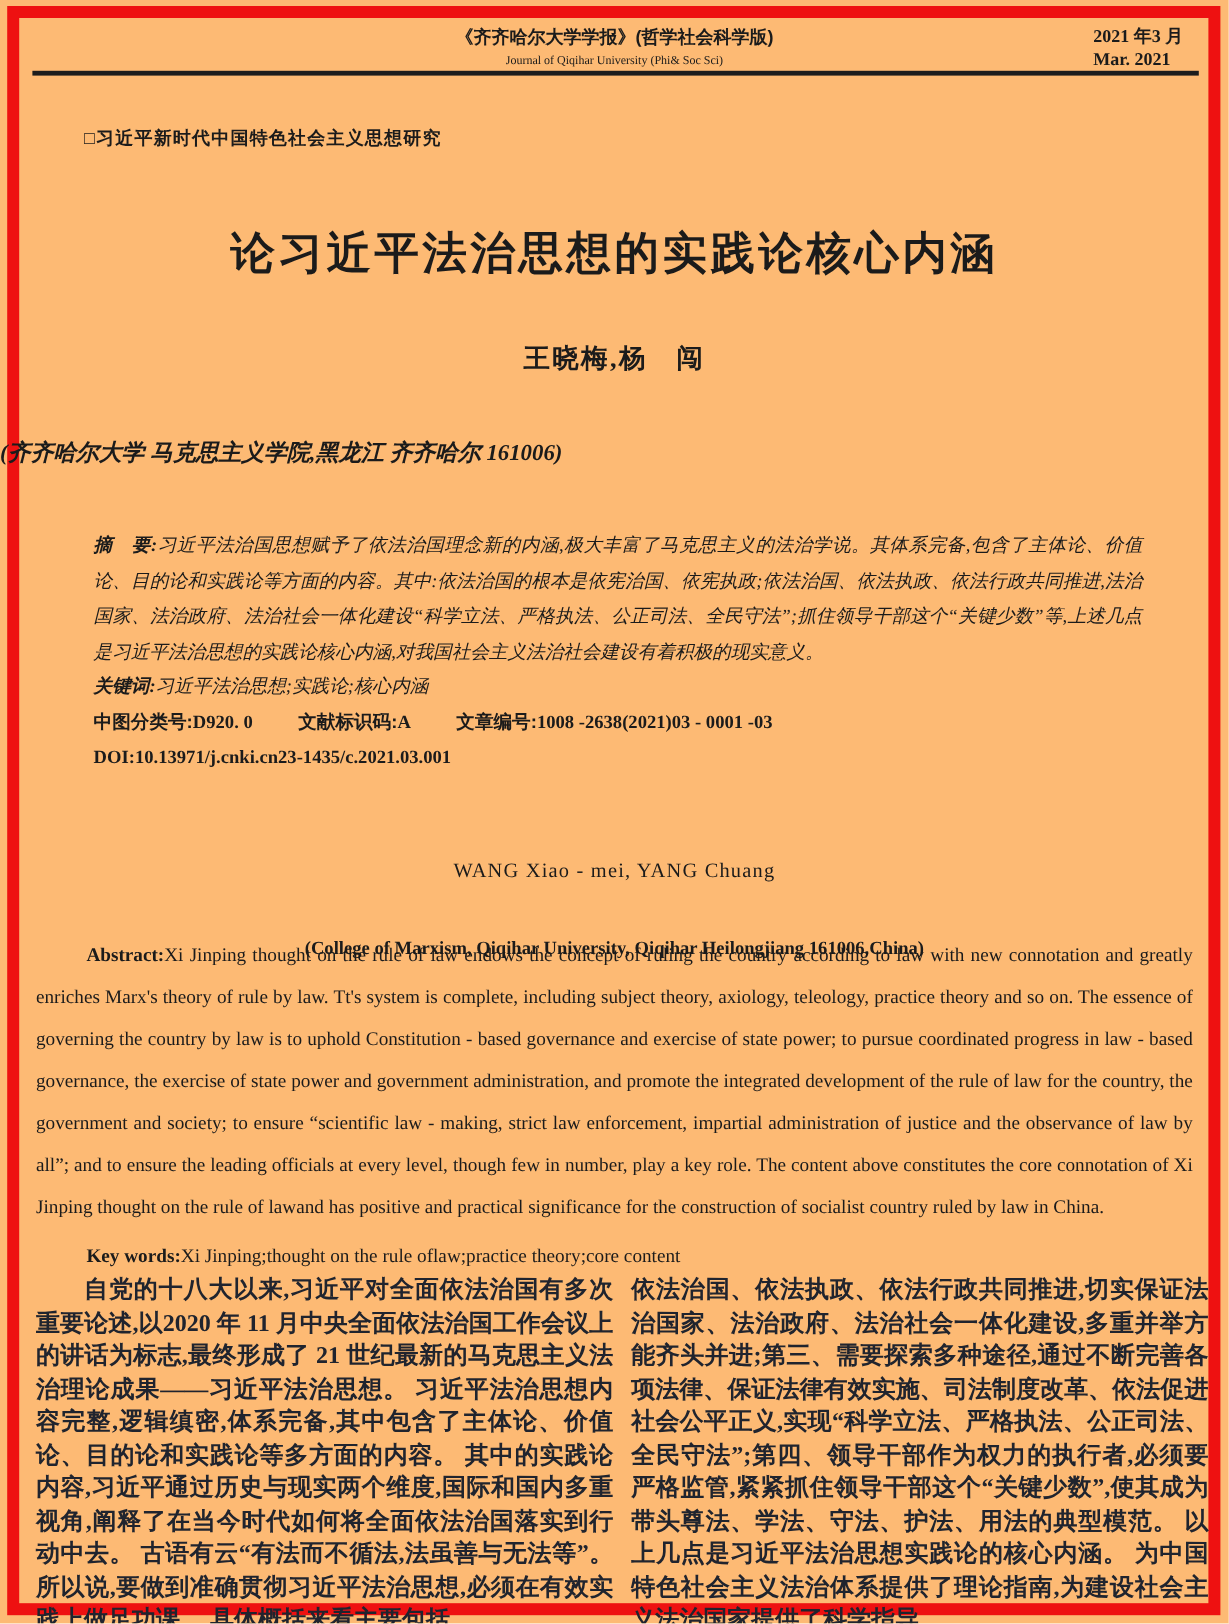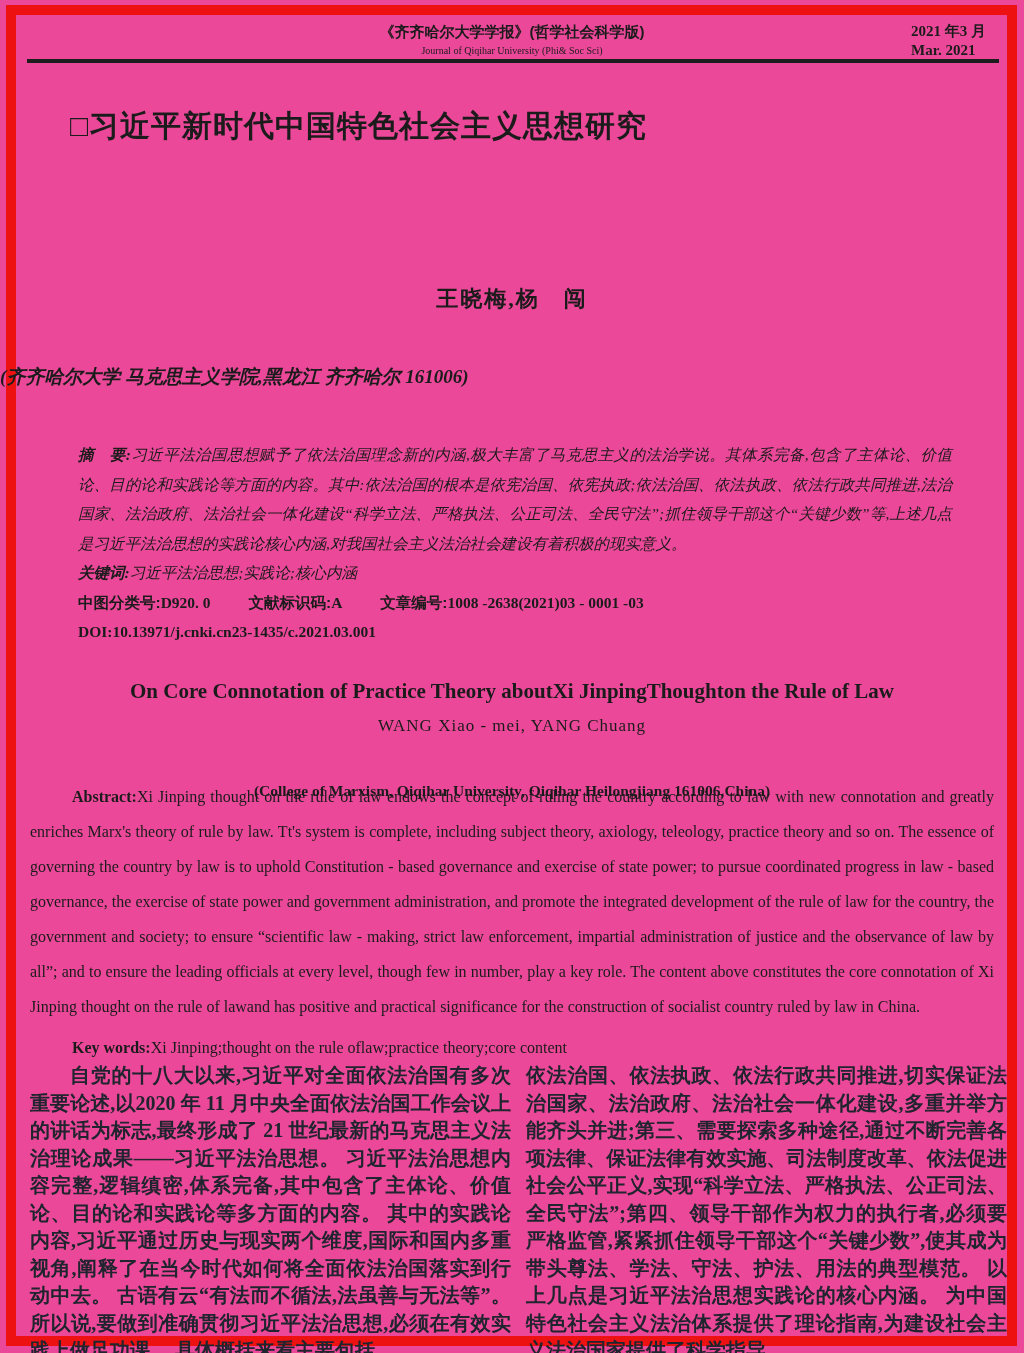--- a/index.html
+++ b/index.html
@@ -1,30 +1,30 @@
 <!DOCTYPE html>
 <html><head>
 <meta charset="utf-8">
 <style>
   html,body{margin:0;padding:0;background:#fff;}
-  .page{position:relative;width:1024px;height:1353px;background:#ec4899;overflow:hidden;
+  .page{position:relative;width:1024px;height:1353px;background:#fdba74;overflow:hidden;
         font-family:"Liberation Serif","DejaVu Serif",serif;color:#1b1b1b;}
   .frame{position:absolute;left:6px;top:5px;right:7px;bottom:7px;border:10px solid #ee1111;box-sizing:border-box;}
 
   
   .hdr-center{position:absolute;top:22px;left:0;right:0;text-align:center;line-height:19px;}
   .hdr-cn{font-family:"Liberation Sans","DejaVu Sans",sans-serif;font-weight:bold;font-size:15px;}
   .hdr-en{font-family:"Liberation Serif","DejaVu Serif",serif;font-weight:normal;font-size:10px;}
   .hdr-date{position:absolute;top:22px;right:38px;text-align:left;line-height:19px;
             font-weight:bold;font-size:15px;}
   .rule{position:absolute;left:27px;top:59px;width:972px;height:4px;background:#1d1d1d;}
 
   
   .section-label{position:absolute;left:70px;top:106px;font-family:"Liberation Sans","DejaVu Sans",sans-serif;
-                 font-weight:bold;font-size:30px;letter-spacing:1px;}
+                 font-weight:bold;font-size:15px;letter-spacing:1px;}
   .main-title{position:absolute;left:0;right:0;top:186px;text-align:center;
               font-family:"Liberation Sans","DejaVu Sans",sans-serif;font-weight:bold;font-size:37px;letter-spacing:3px;}
   .authors{position:absolute;left:0;right:0;top:284px;text-align:center;font-size:22px;font-weight:600;letter-spacing:2px;}
   .affiliation{position:absolute;left:0;right:0;top:364px;text-align:left;font-size:19px;font-weight:600;font-style:italic;}
 
   
   .abs-cn{position:absolute;left:78px;width:874px;top:440px;font-size:15.5px;line-height:29.5px;
           text-align:justify;font-style:italic;}
   .abs-cn .lab{font-weight:bold;}
   .meta-line,.doi-line{font-style:normal;}
@@ -60,35 +60,35 @@
     <div class="hdr-en">Journal of Qiqihar University (Phi&amp; Soc Sci)</div>
   </div>
   <div class="hdr-date">
     <div>2021 年3 月</div>
     <div>Mar.  2021</div>
   </div>
   <div class="rule"></div>
 
   <div class="section-label">□习近平新时代中国特色社会主义思想研究</div>
 
+  <div class="main-title">论习近平法治思想的实践论核心内涵</div>
   <div class="authors">王晓梅,杨　闯</div>
   <div class="affiliation">(齐齐哈尔大学 马克思主义学院,黑龙江 齐齐哈尔 161006)</div>
 
   <div class="abs-cn">
     <p style="margin:0;"><span class="lab">摘　要:</span><span>习近平法治国思想赋予了依法治国理念新的内涵,极大丰富了马克思主义的法治学说。其体系完备,包含了主体论、价值论、目的论和实践论等方面的内容。其中:依法治国的根本是依宪治国、依宪执政;依法治国、依法执政、依法行政共同推进,法治国家、法治政府、法治社会一体化建设“科学立法、严格执法、公正司法、全民守法”;抓住领导干部这个“关键少数”等,上述几点是习近平法治思想的实践论核心内涵,对我国社会主义法治社会建设有着积极的现实意义。</span></p>
     <p style="margin:0;"><span class="lab">关键词:</span><span>习近平法治思想;实践论;核心内涵</span></p>
     <p class="meta-line" style="margin:0;">
       <span class="lab">中图分类号:</span><span class="val">D920. 0</span>
       <span class="lab gap">文献标识码:</span><span class="val">A</span>
       <span class="lab gap">文章编号:</span><span class="val">1008 -2638(2021)03 - 0001 -03</span>
     </p>
     <p class="doi-line" style="margin:0;">DOI:10.13971/j.cnki.cn23-1435/c.2021.03.001</p>
   </div>
 
-  <div class="en-title">On Core Connotation of Practice Theory aboutXi JinpingThoughton the Rule of Law</div>
   <div class="en-authors">WANG Xiao - mei, YANG Chuang</div>
   <div class="en-affil">(College of Marxism, Qiqihar University, Qiqihar Heilongjiang 161006,China)</div>
 
   <div class="abs-en">
     <p class="para"><span class="lab">Abstract:</span><span>Xi Jinping thought on the rule of law endows the concept of ruling the country according to law with new connotation and greatly enriches Marx's theory of rule by law. Tt's system is complete, including subject theory, axiology, teleology, practice theory and so on. The essence of governing the country by law is to uphold Constitution - based governance and exercise of state power; to pursue coordinated progress in law - based governance, the exercise of state power and government administration, and promote the integrated development of the rule of law for the country, the government and society; to ensure “scientific law - making, strict law enforcement, impartial administration of justice and the observance of law by all”; and to ensure the leading officials at every level, though few in number, play a key role. The content above constitutes the core connotation of Xi Jinping thought on the rule of lawand has positive and practical significance for the construction of socialist country ruled by law in China.</span></p>
     <p class="kw-en"><span class="lab">Key words:</span><span>Xi Jinping;thought on the rule oflaw;practice theory;core content</span></p>
   </div>
 
   <div class="columns">
     <div class="col">

